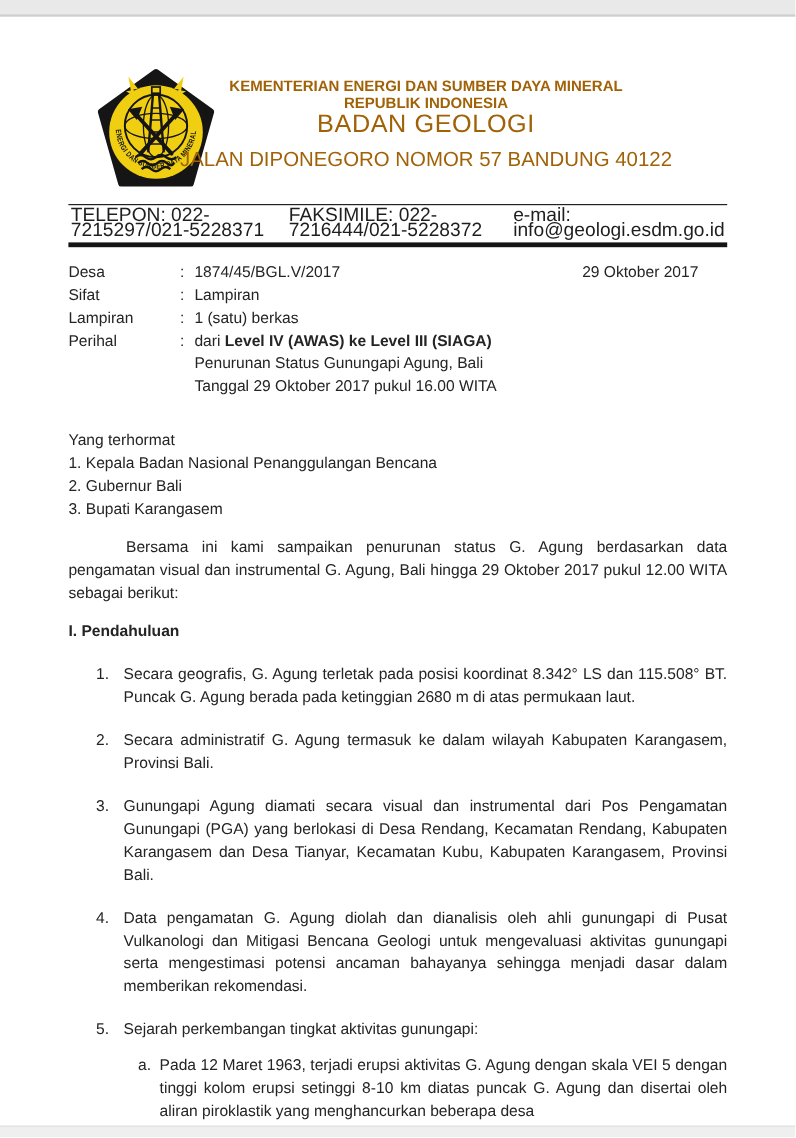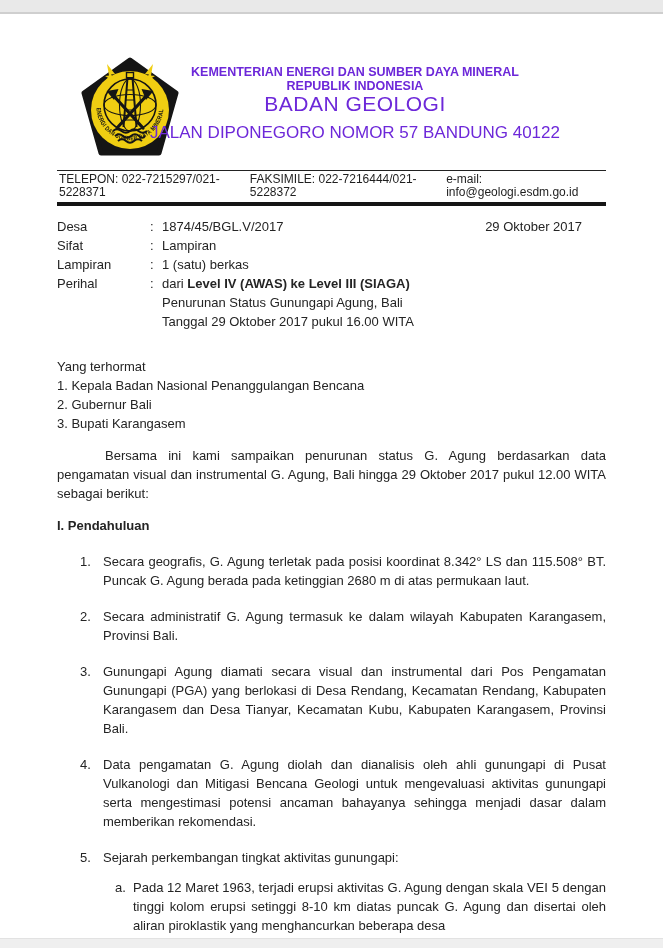--- a/index.html
+++ b/index.html
@@ -26,35 +26,35 @@
     background: #efefef;
     border-top: 1px solid #e2e2e2;
   }
   .page { flex: 1 1 auto; background: #ffffff; overflow: hidden; }
 
   
   .letterhead { position: relative; height: 100px; margin-top: 43px; }
   .logo { position: absolute; left: 80px; top: 0; width: 100px; height: 100px; }
   .lh-text {
     position: absolute; left: 130px; right: 83px; top: 8px;
-    text-align: center; color: #6d28d9;
+    text-align: center; color: #a16207;
   }
   .lh-ministry, .lh-republic { font-weight: bold; font-size: 12.5px; line-height: 14px; }
   .lh-agency { font-weight: normal; font-size: 21px; line-height: 18px; margin-top: 2px; letter-spacing: 0.5px; }
   .lh-address { font-size: 17px; line-height: 13px; }
   .lh-address-block { margin-top: 13px; }
 
   
   .contact-strip {
     margin: 13px 57px 0 57px;
     border-top: 1.5px solid #222;
     border-bottom: 4px solid #151515;
     padding: 2px 2px 3px 2px;
     display: flex; justify-content: space-between;
-    font-size: 12px; line-height: 13px; color: #1e1e1e;
+    font-size: 16px; line-height: 13px; color: #1e1e1e;
   }
 
   
   .meta { position: relative; margin: 11px 57px 0 57px; font-size: 13px; line-height: 19px; }
   .meta-date { position: absolute; top: 0; right: 24px; }
   .meta-row { display: grid; grid-template-columns: 93px 12px 1fr; }
   .perihal-bold { font-weight: bold; }
 
   .content { margin: 0 57px; font-size: 13px; line-height: 19px; }
 

